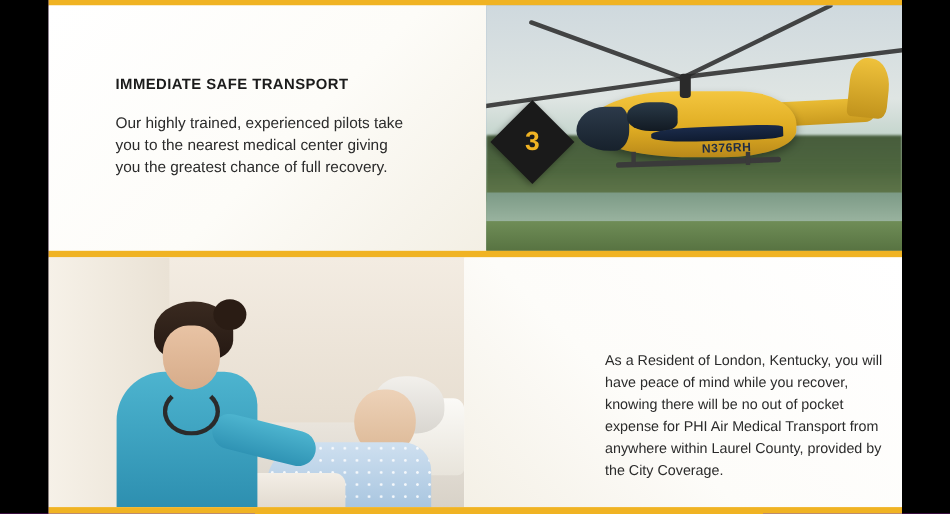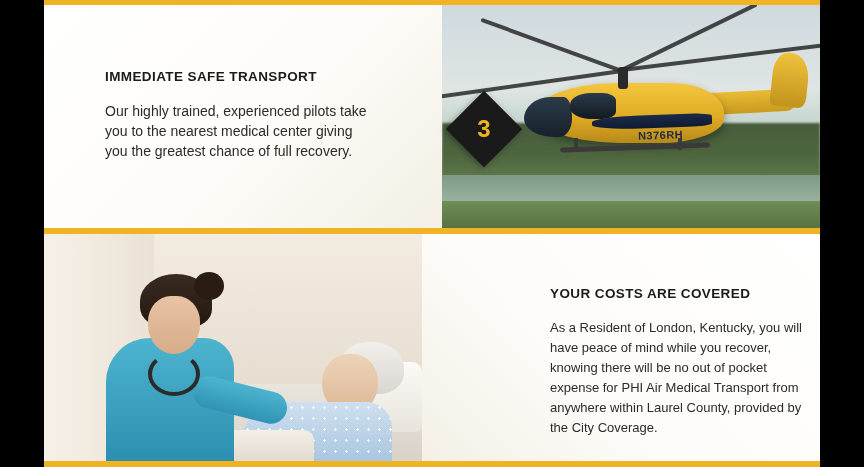--- a/index.html
+++ b/index.html
@@ -321,21 +321,20 @@
       <div class="r4-blanket"></div>
       <div class="r4-nurse-body"></div>
       <div class="r4-nurse-arm"></div>
       <div class="r4-steth"></div>
       <div class="r4-nurse-hair"></div>
       <div class="r4-nurse-head"></div>
       <div class="r4-nurse-bun"></div>
     </div>
 
     <div class="row4-text">
-      <div class="row4-heading">YOUR COSTS ARE COVERED</div>
       <div class="row4-body">As a Resident of London, Kentucky, you will have peace of mind while you recover, knowing there will be no out of pocket expense for PHI Air Medical Transport from anywhere within Laurel County, provided by the City Coverage.</div>
     </div>
 
   </div>
 
   <div class="gold-bottom"></div>
 
   <div class="letterbox-left"></div>
   <div class="letterbox-right"></div>
 </div>

